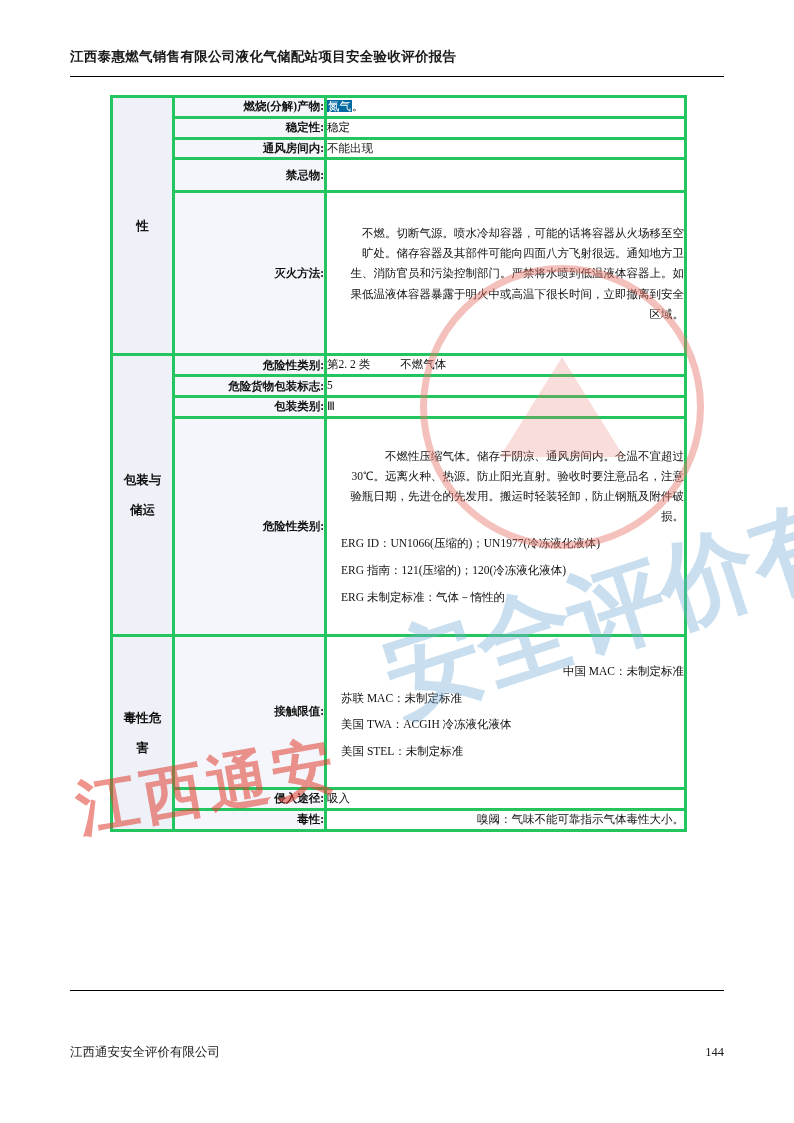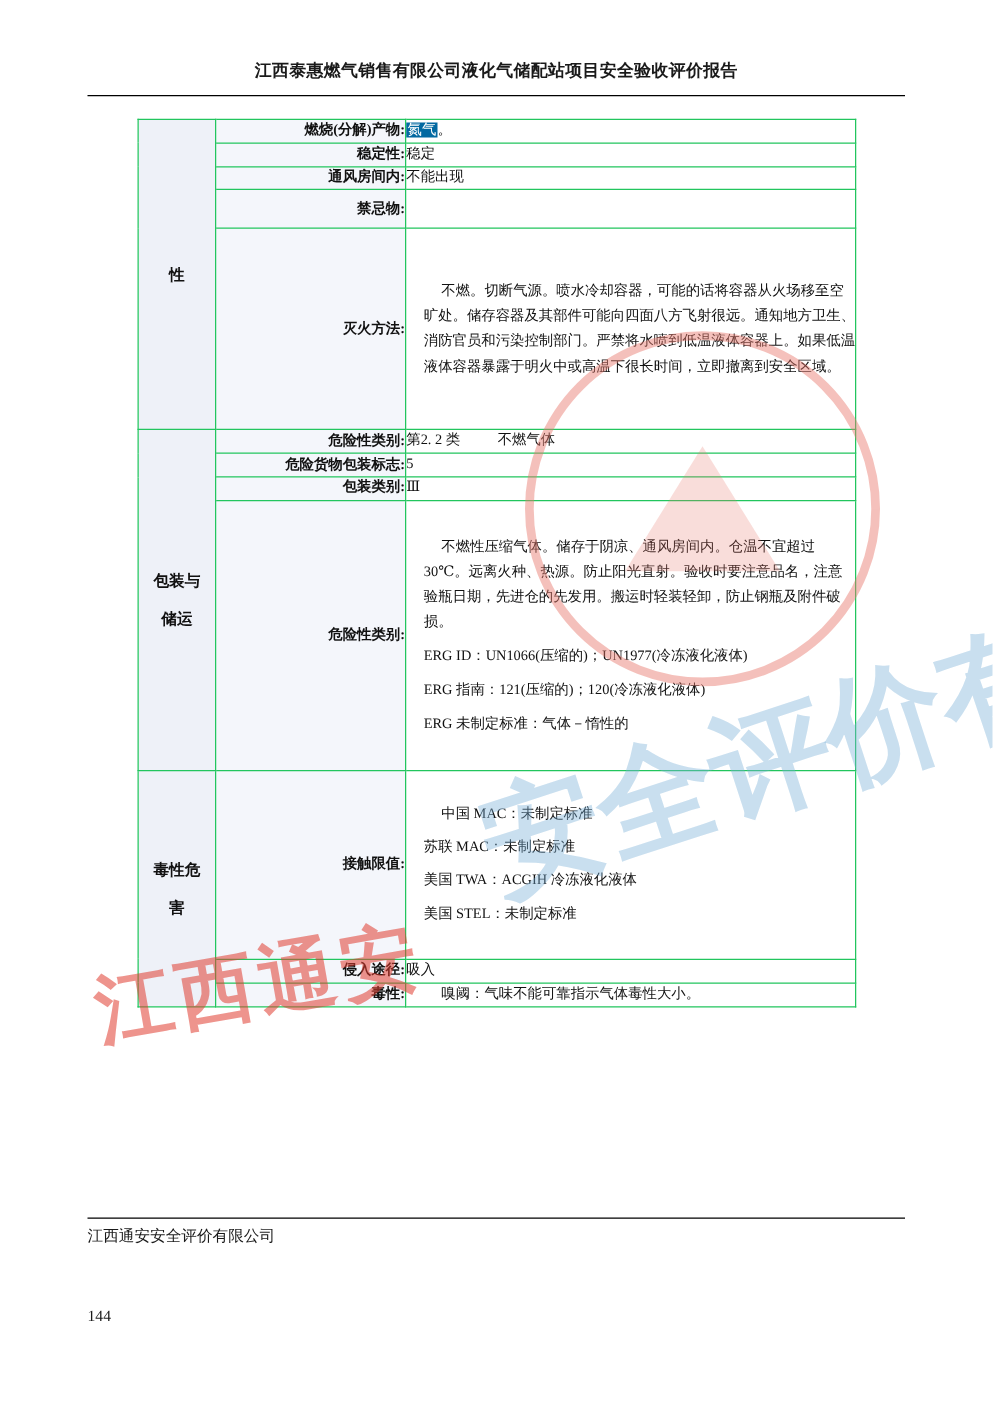--- a/index.html
+++ b/index.html
@@ -20,21 +20,20 @@
     width: 794px;
     height: 1123px;
     box-sizing: border-box;
   }
   
   .header {
     position: absolute;
     top: 48px;
     left: 70px;
     width: 654px;
-    text-align: center;
     font-size: 13.5px;
     font-weight: bold;
     color: #1a1a1a;
     letter-spacing: 0.3px;
   }
   .header-rule {
     position: absolute;
     top: 76px;
     left: 70px;
     width: 654px;
@@ -46,24 +45,23 @@
     bottom: 62px;
     left: 70px;
     width: 654px;
     border-top: 1px solid #000;
     padding-top: 6px;
     font-size: 12.5px;
     display: flex;
     justify-content: space-between;
     align-items: baseline;
     color: #1a1a1a;
-    flex-direction: column;
   }
   .footer-left { width: 33%; text-align: left; }
-  .footer-center { width: 33%; text-align: left; margin-top: 48px; }
+  .footer-center { width: 33%; text-align: right; margin-top: 48px; }
   .footer-right { width: 33%; text-align: right; }
 
   
   .watermark {
     position: absolute;
     left: 0; top: 0;
     width: 794px; height: 1123px;
     pointer-events: none;
     z-index: 5;
   }
@@ -118,23 +116,24 @@
     width: 574px;
     z-index: 2;
   }
   table.doc {
     border-collapse: collapse;
     width: 574px;
     table-layout: fixed;
     font-size: 11.5px;
   }
   table.doc td {
-    border: 1px solid #22c55e;
+    border: 3px solid #22c55e;
     vertical-align: middle;
     padding: 0;
+    font-family: Liberation Serif, serif;
   }
   .col-cat { width: 62px; }
   .col-lbl { width: 152px; }
   .col-val { width: 360px; }
 
   td.cat {
     background: #eef1f8;
     text-align: center;
     font-weight: bold;
     font-size: 12.5px;
@@ -154,21 +153,21 @@
   td.val {
     background: #ffffff;
     padding: 7px 10px 7px 26px;
     font-size: 11.5px;
     line-height: 1.55;
     color: #111;
   }
   td.val.pad-less { padding-left: 14px; }
   td.val p { margin: 0 0 9px 0; }
   td.val p:last-child { margin-bottom: 0; }
-  td.val p.ind { text-indent: 14px; }
+  td.val p.ind { text-indent: 14px; text-align: right; }
   .hl {
     background: #0369a1;
     color: #ffffff;
     padding: 0 1px;
   }
   .tab-gap { display: inline-block; width: 30px; }
   .small-line { line-height: 1.75; }
 </style>
 </head>
 <body>

